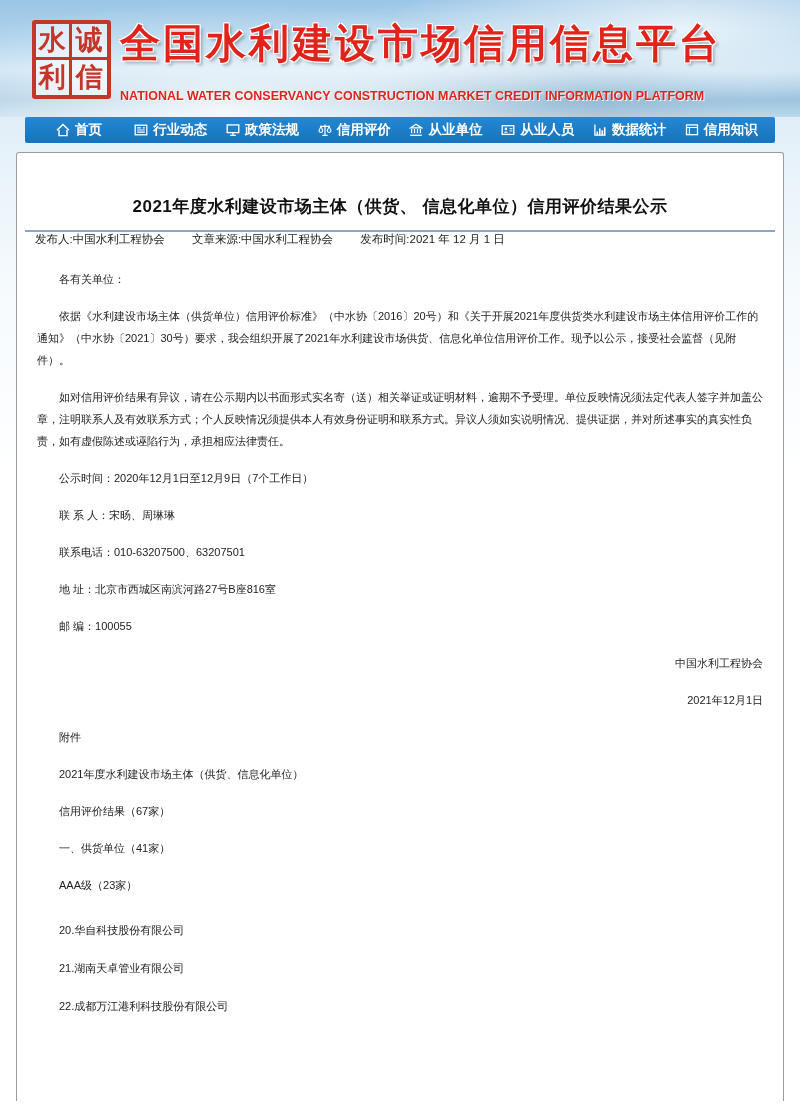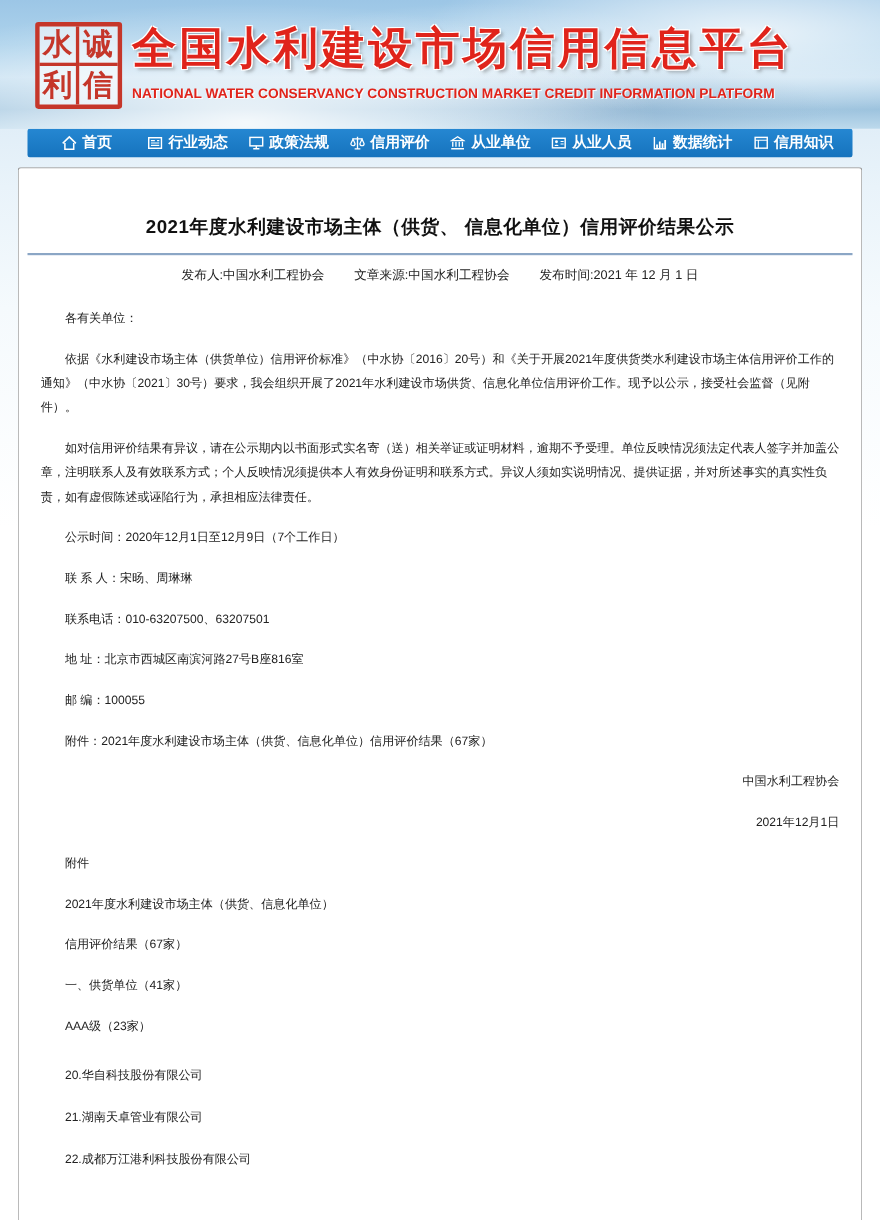--- a/index.html
+++ b/index.html
@@ -35,21 +35,21 @@
   }
   .site-logo .cell:nth-child(1){ border-right:3px solid #c5362a; border-bottom:3px solid #c5362a; }
   .site-logo .cell:nth-child(2){ border-bottom:3px solid #c5362a; }
   .site-logo .cell:nth-child(3){ border-right:3px solid #c5362a; }
   .header-text { position:absolute; left:120px; right:10px; top:16px; text-align:left; }
   .site-title {
     font-size:40px; font-weight:bold; color:#e0241b; letter-spacing:3px; white-space:nowrap;
     text-shadow:1px 1px 0 #fff,-1px -1px 0 #fff,-1px 1px 0 #fff,1px -1px 0 #fff,3px 3px 3px rgba(70,70,70,.35);
   }
   .site-subtitle {
-    margin-top:7px; font-size:12.5px; font-weight:bold; color:#e0241b; white-space:nowrap;
+    margin-top:18px; font-size:12.5px; font-weight:bold; color:#e0241b; white-space:nowrap;
     text-shadow:1px 1px 0 rgba(255,255,255,.9);
   }
 
   
   .main-nav {
     margin:0 25px; height:26px; padding:0 8px;
     background:linear-gradient(#2587d2,#1673bd);
     border-radius:2px;
     display:flex; align-items:stretch;
   }
@@ -64,21 +64,21 @@
   .content-panel {
     margin:9px 16px 0; background:#fff;
     border:1px solid #9c9c9c; border-bottom:none; border-radius:3px 3px 0 0;
     min-height:949px; padding:0 6px 30px;
   }
   .article-title {
     margin:42px 20px 12px; text-align:center;
     font-size:17px; font-weight:bold; color:#111; letter-spacing:.5px;
   }
   .title-divider { height:2px; background:#8ba6c5; margin:0 2px; }
-  .article-meta { text-align:center; font-size:11.5px; color:#222; margin-top:11px; }
+  .article-meta { font-size:11.5px; color:#222; margin-top:0; }
   .article-meta span { margin:0 12px; }
 
   .article-body { padding:6px 14px 0; font-size:11px; color:#222; line-height:22px; }
   .article-body p { margin:15px 0; text-indent:2em; }
   .article-body p.align-right { text-align:right; text-indent:0; }
   #company-list p:first-child { margin-top:23px; }
   #company-list p { margin:16px 0; }
 </style>
 </head>
 <body>
@@ -189,21 +189,20 @@
       <p>各有关单位：</p>
       <p>依据《水利建设市场主体（供货单位）信用评价标准》（中水协〔2016〕20号）和《关于开展2021年度供货类水利建设市场主体信用评价工作的通知》（中水协〔2021〕30号）要求，我会组织开展了2021年水利建设市场供货、信息化单位信用评价工作。现予以公示，接受社会监督（见附件）。</p>
       <p>如对信用评价结果有异议，请在公示期内以书面形式实名寄（送）相关举证或证明材料，逾期不予受理。单位反映情况须法定代表人签字并加盖公章，注明联系人及有效联系方式；个人反映情况须提供本人有效身份证明和联系方式。异议人须如实说明情况、提供证据，并对所述事实的真实性负责，如有虚假陈述或诬陷行为，承担相应法律责任。</p>
 
       <div id="info-lines">
           <p>公示时间：2020年12月1日至12月9日（7个工作日）</p>
           <p>联 系 人：宋旸、周琳琳</p>
           <p>联系电话：010-63207500、63207501</p>
           <p>地 址：北京市西城区南滨河路27号B座816室</p>
           <p>邮 编：100055</p>
-          <p>附件：2021年度水利建设市场主体（供货、信息化单位）信用评价结果（67家）</p>
         </div>
 
       <p class="align-right">中国水利工程协会</p>
       <p class="align-right">2021年12月1日</p>
 
       <p>附件</p>
       <div id="attachment-lines">
           <p>2021年度水利建设市场主体（供货、信息化单位）</p>
           <p>信用评价结果（67家）</p>
           <p>一、供货单位（41家）</p>

